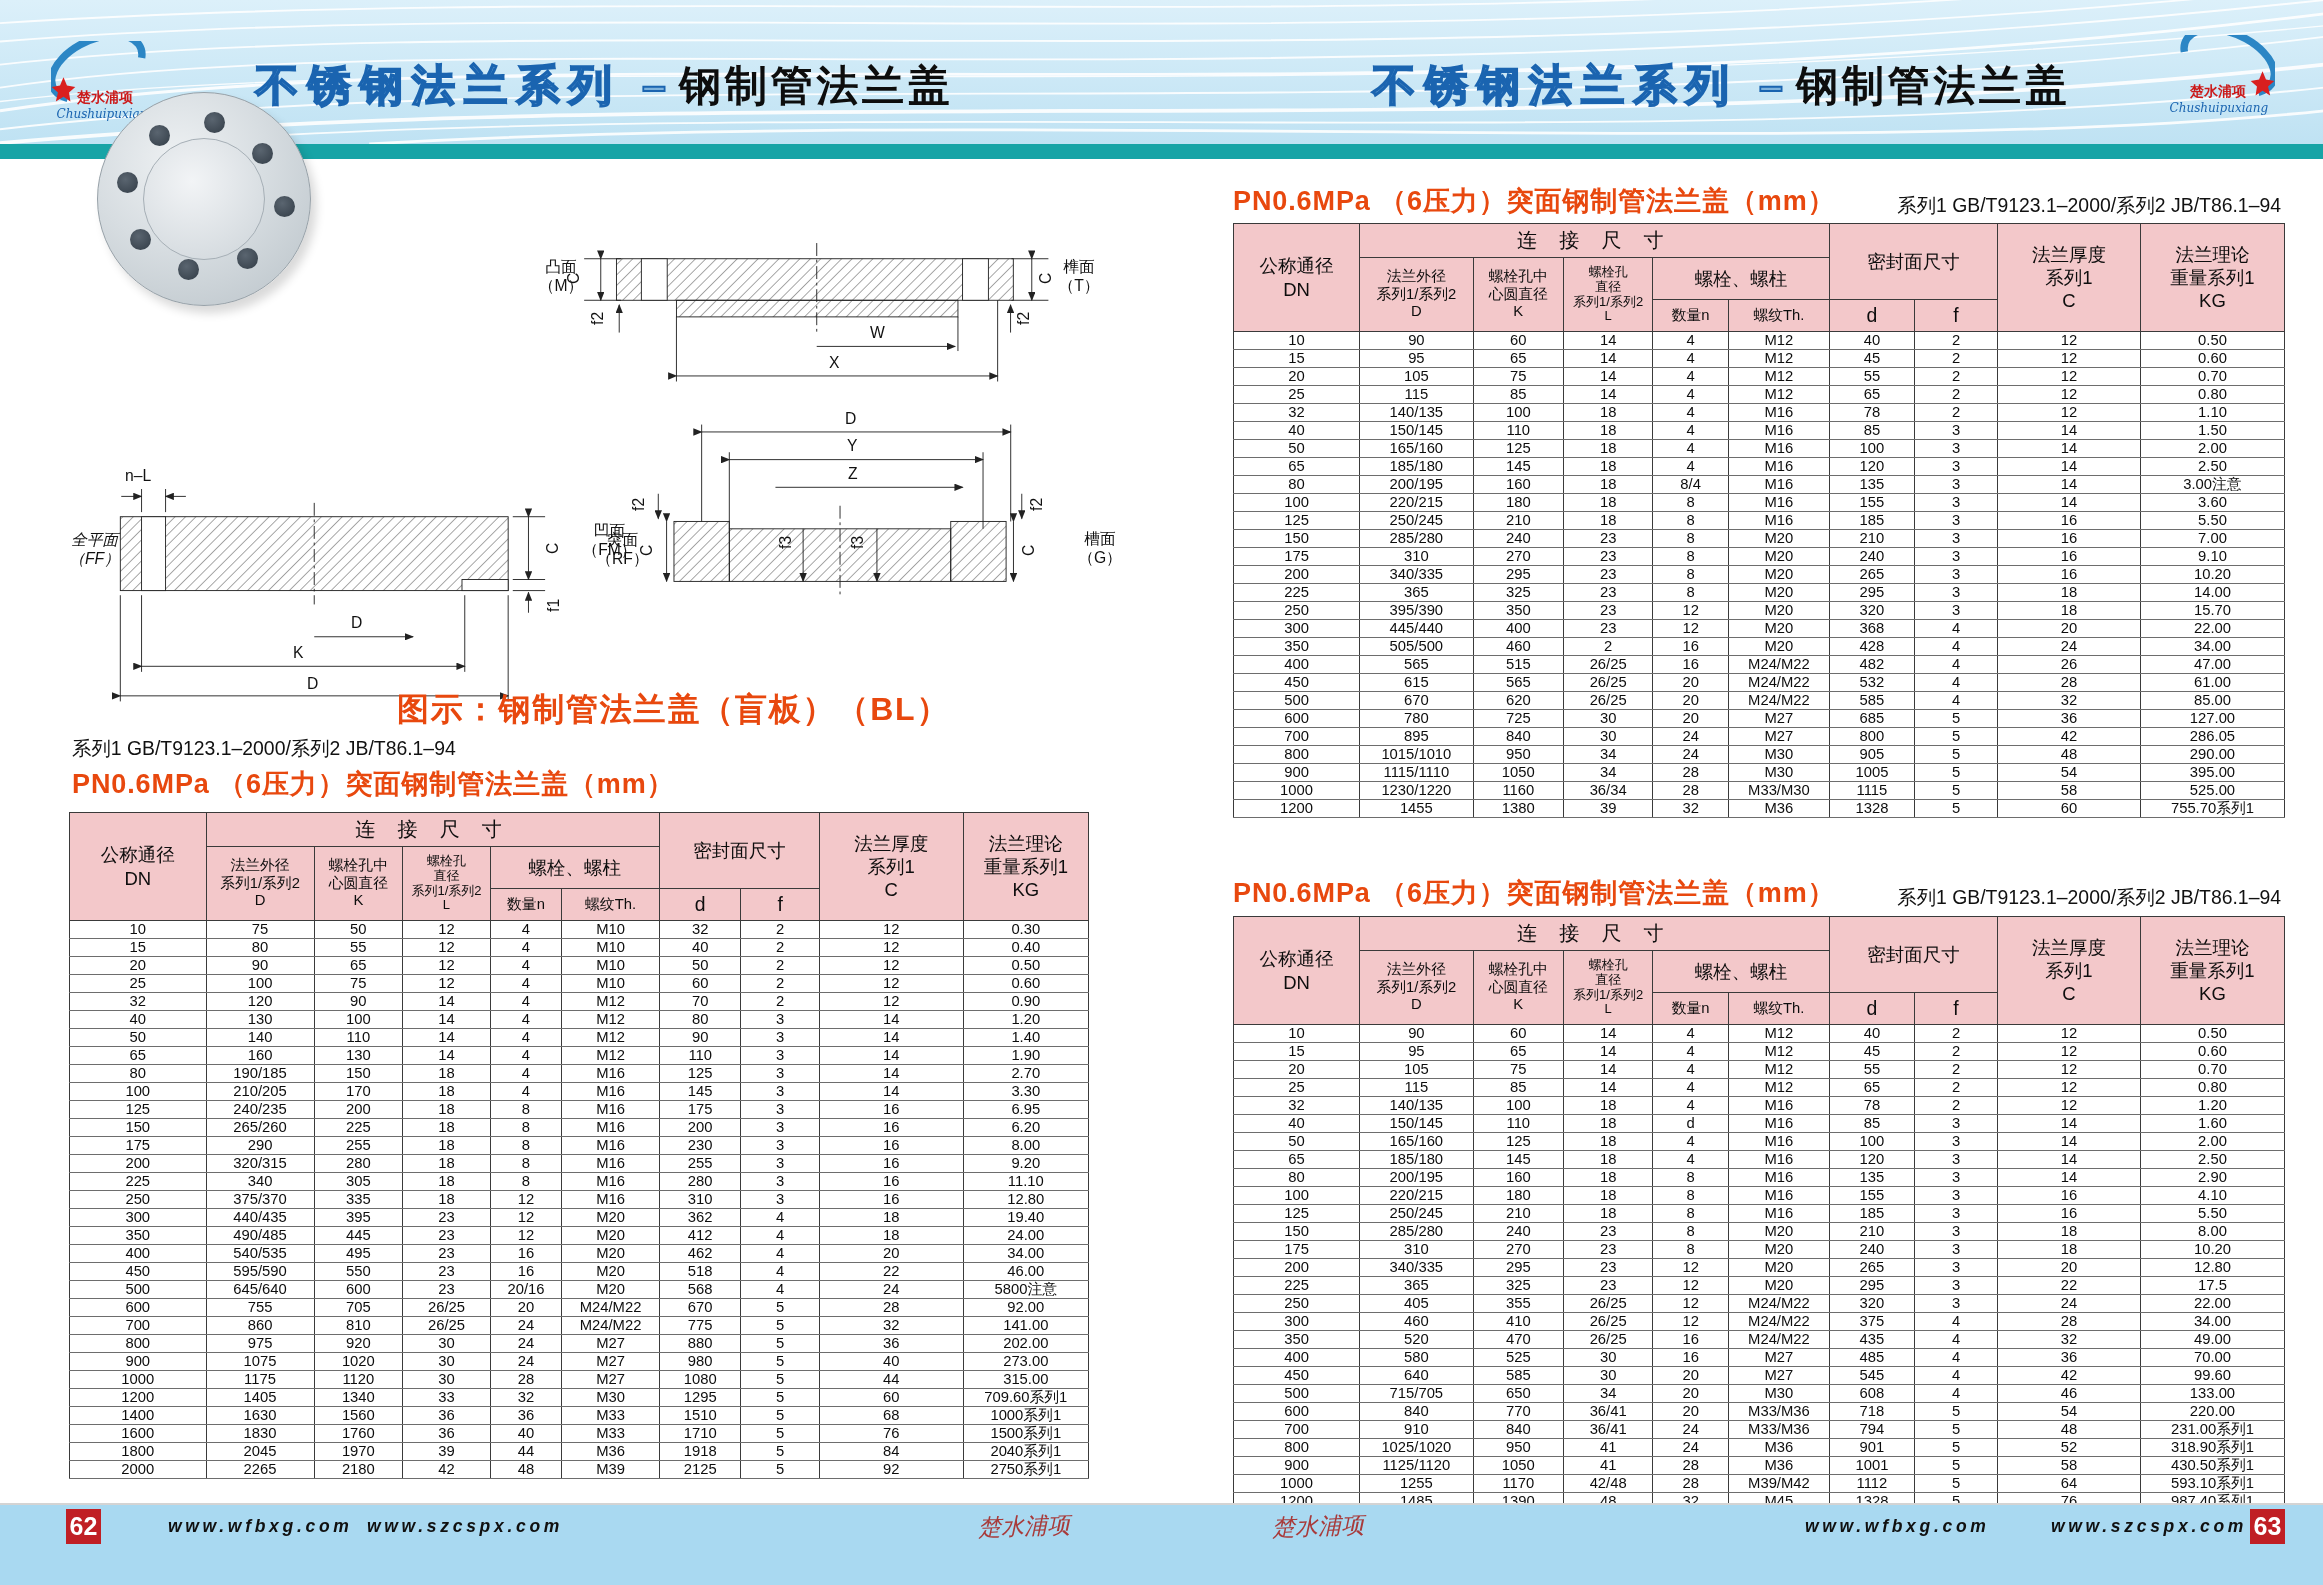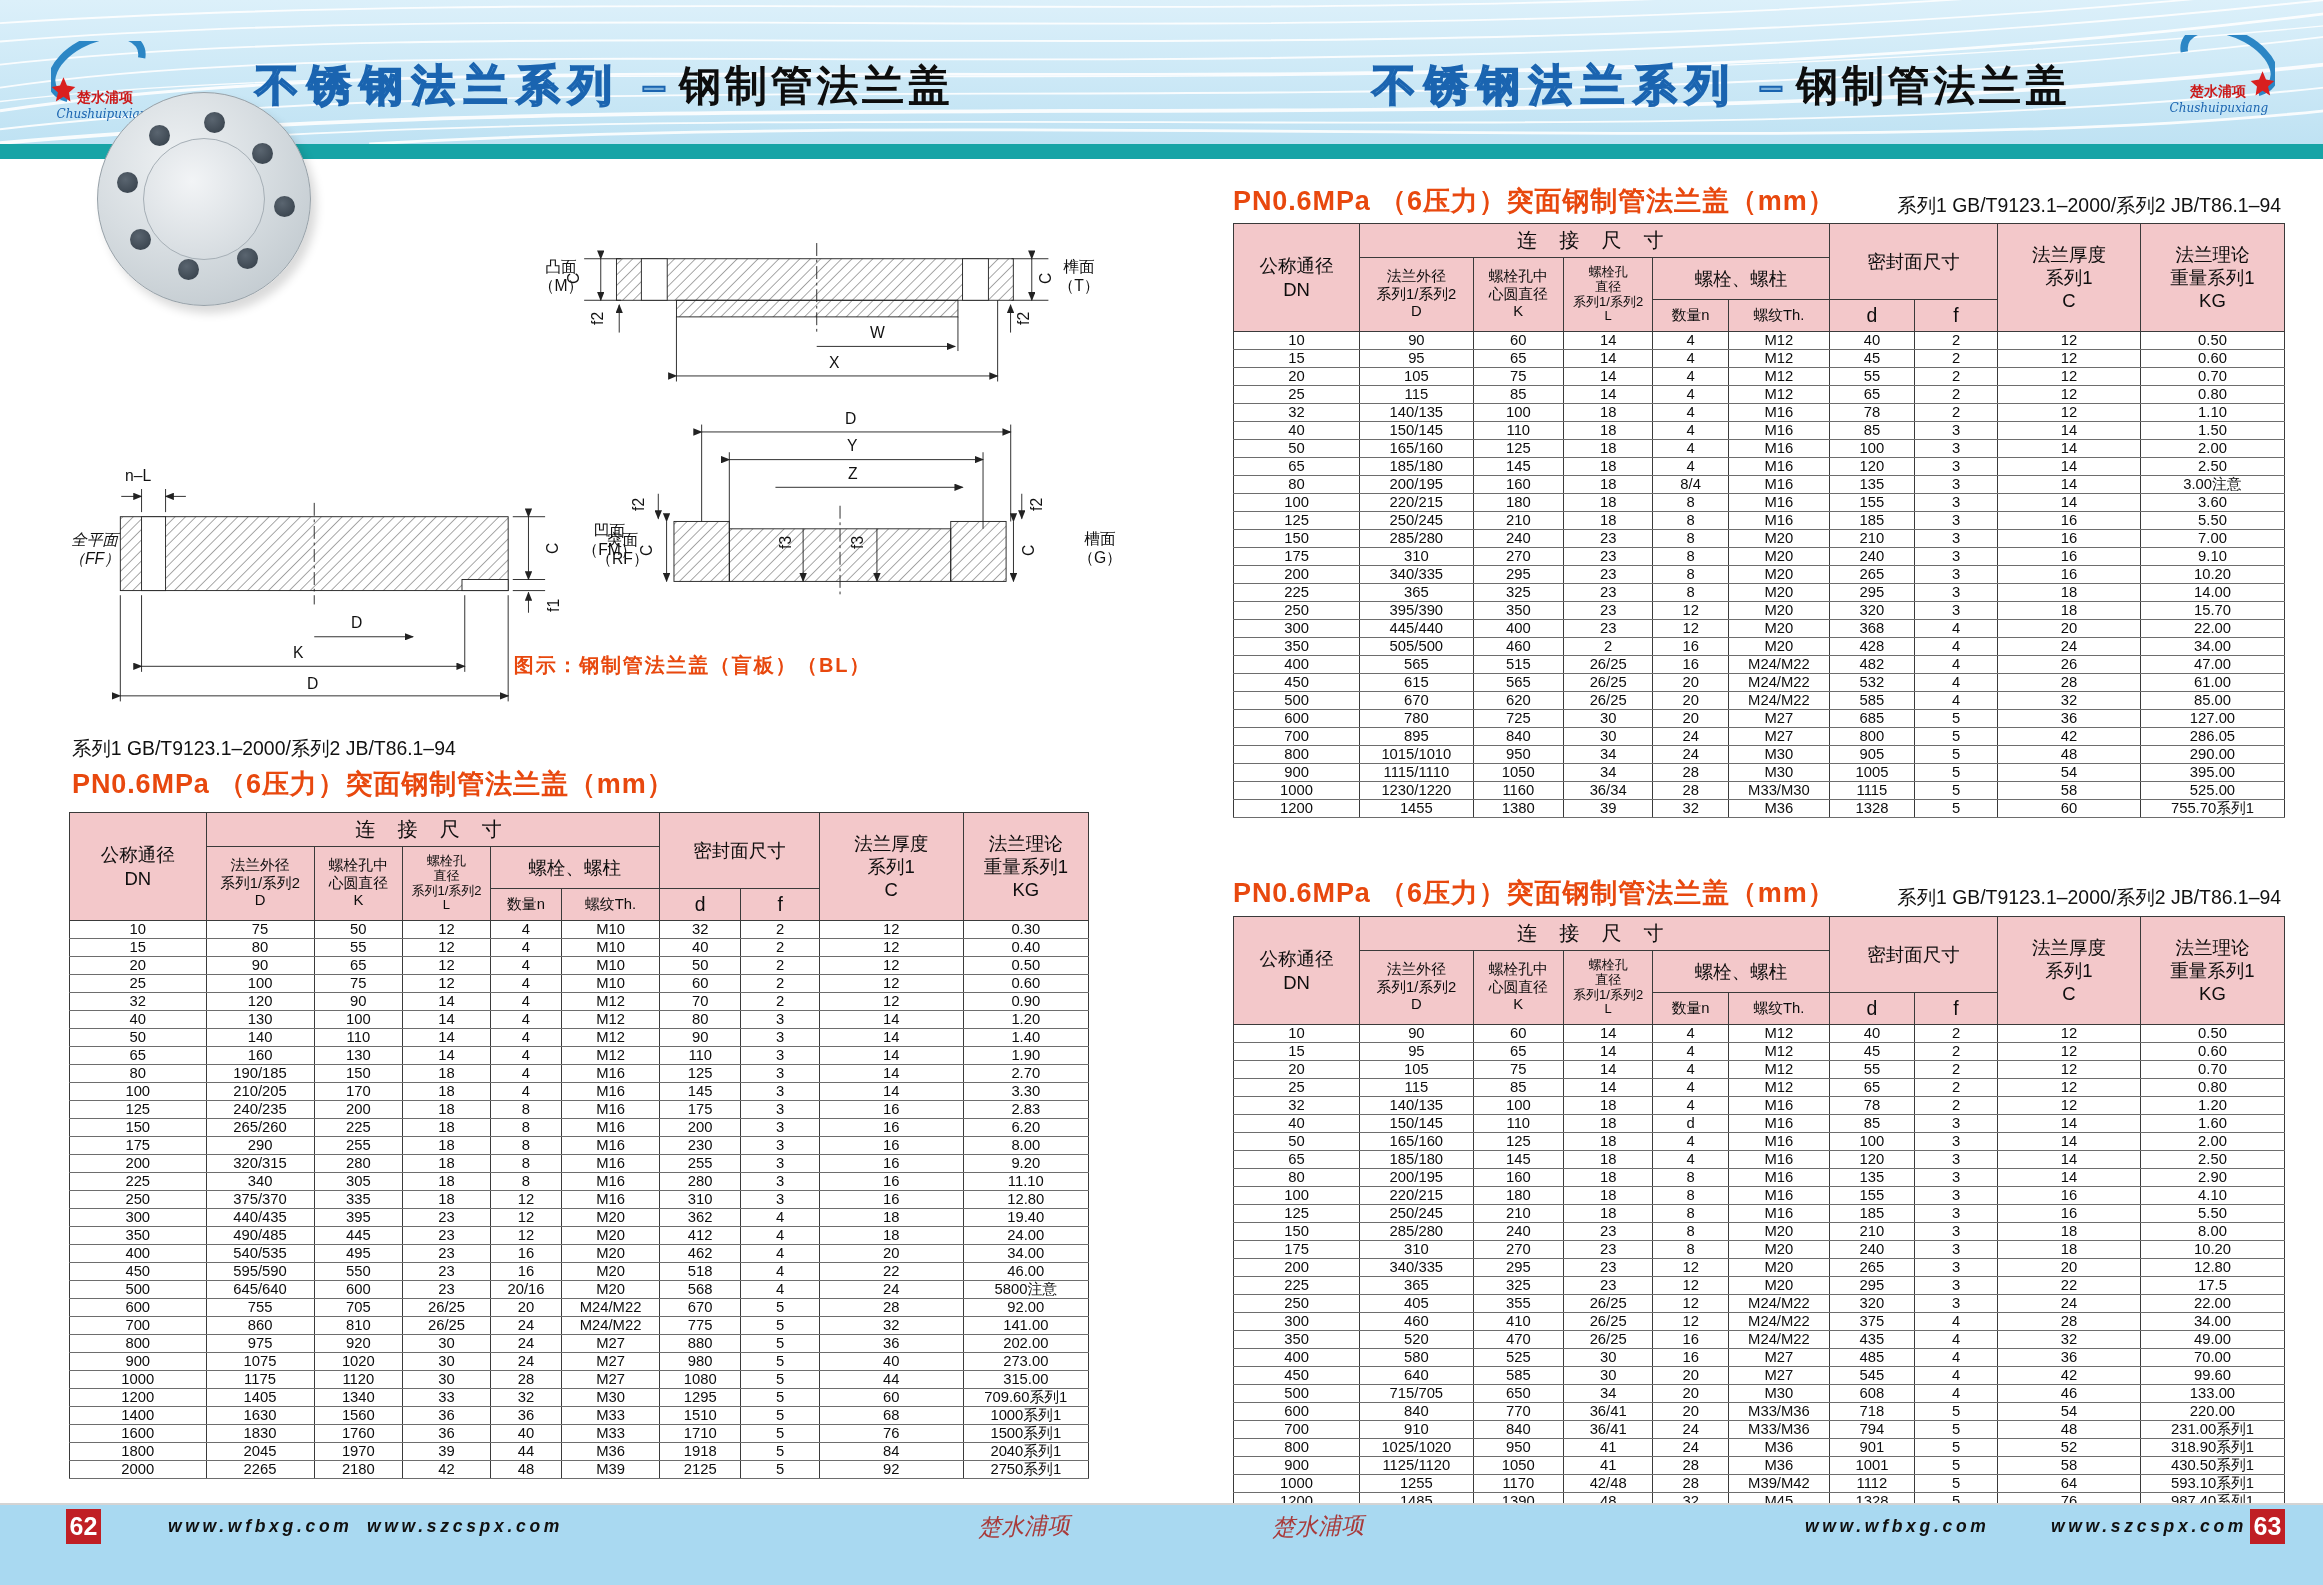--- a/index.html
+++ b/index.html
@@ -30,22 +30,22 @@
         background:radial-gradient(circle at 40% 35%, #f2f4f6, #cdd4d9);
         border:0.9px solid #a6afb6;}
   .hole{position:absolute;width:21px;height:21px;border-radius:50%;
         background:radial-gradient(circle at 40% 35%, #5a6570, #323c46);}
 
   
   .draw{position:absolute;}
   .dlabel{position:absolute;font-size:15.7px;line-height:1.2;white-space:pre-line;text-align:center;color:#111;}
   .rot{transform:rotate(-90deg);transform-origin:center;}
 
-  .caption{position:absolute;left:397px;top:652px;width:591px;text-align:center;
-           font-size:20px;font-weight:bold;color:#e8480e;letter-spacing:1.8px;}
+  .caption{position:absolute;left:397px;top:688px;width:591px;
+           font-size:32px;font-weight:bold;color:#e8480e;letter-spacing:1.8px;}
 
   .seriesnote{position:absolute;font-size:19.4px;color:#111;white-space:nowrap;}
   .tbltitle{position:absolute;font-size:27px;font-weight:bold;color:#e8480e;white-space:nowrap;letter-spacing:0.9px;}
 
   
   .tblwrap{position:absolute;}
   table.ft{border-collapse:collapse;table-layout:fixed;width:100%;}
   table.ft th,table.ft td{border:0.9px solid #3a3a3a;text-align:center;vertical-align:middle;
         padding:0;color:#0d0d0d;overflow:hidden;}
   table.ft{border:1.8px solid #222;}
@@ -434,21 +434,21 @@
         <tr>
           <td>125</td>
           <td>240/235</td>
           <td>200</td>
           <td>18</td>
           <td>8</td>
           <td>M16</td>
           <td>175</td>
           <td>3</td>
           <td>16</td>
-          <td>2.83</td>
+          <td>6.95</td>
         </tr>
         <tr>
           <td>150</td>
           <td>265/260</td>
           <td>225</td>
           <td>18</td>
           <td>8</td>
           <td>M16</td>
           <td>200</td>
           <td>3</td>

